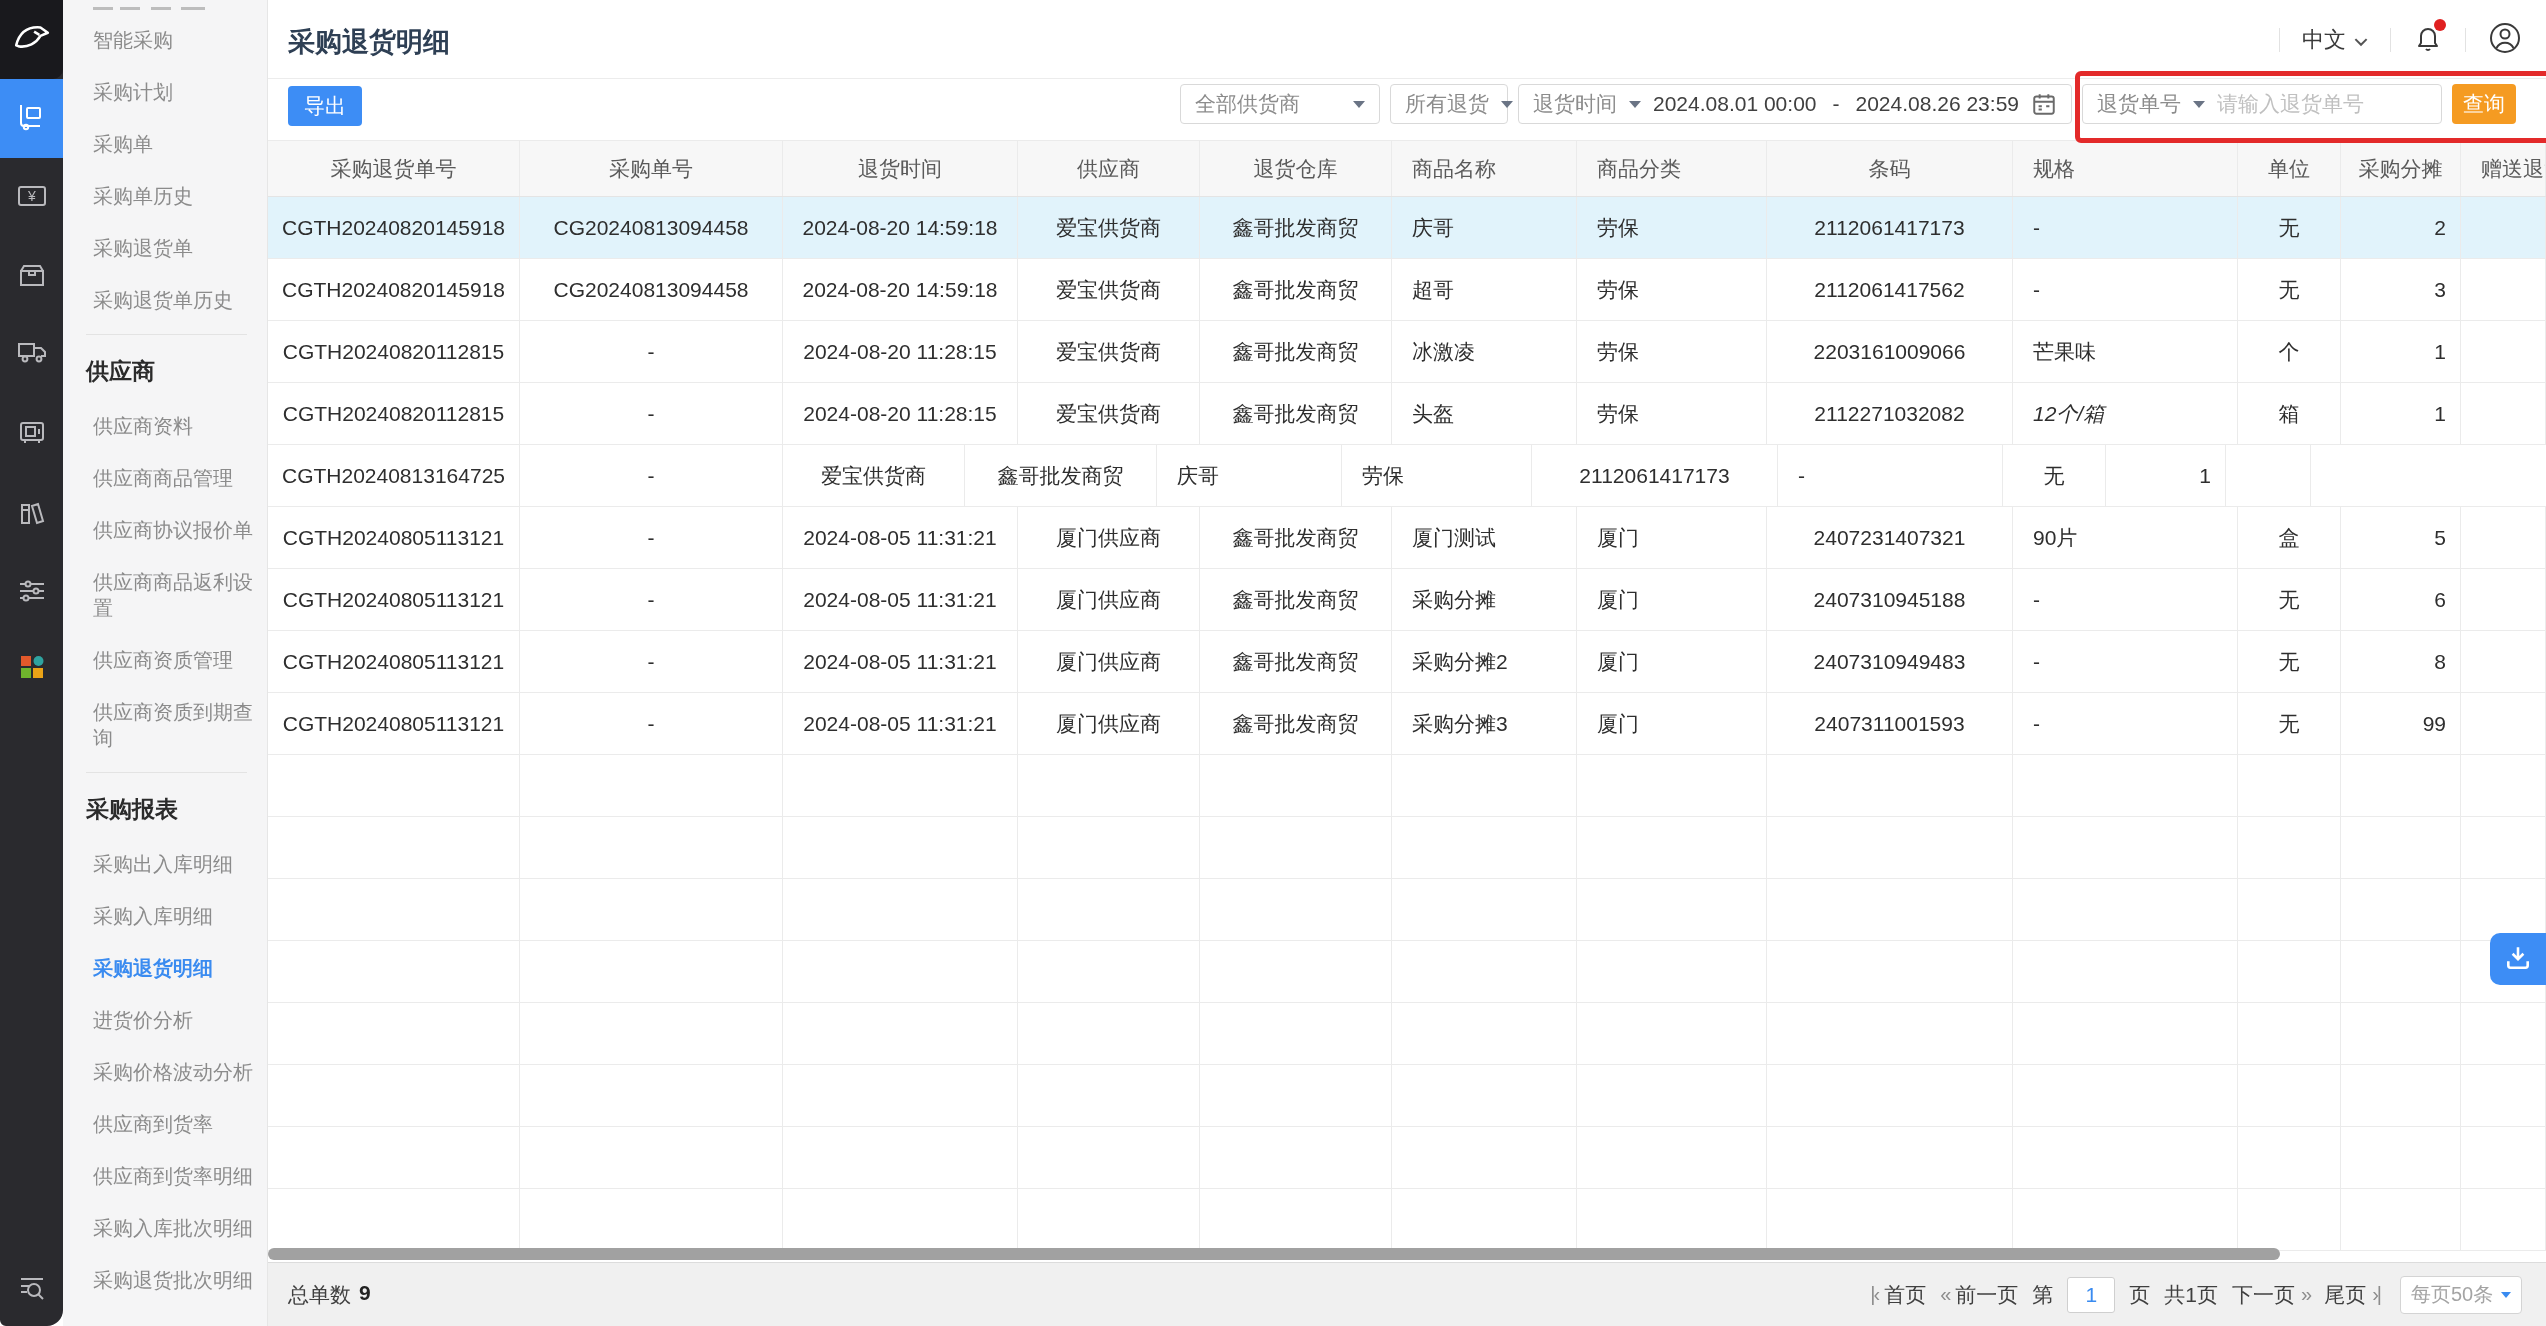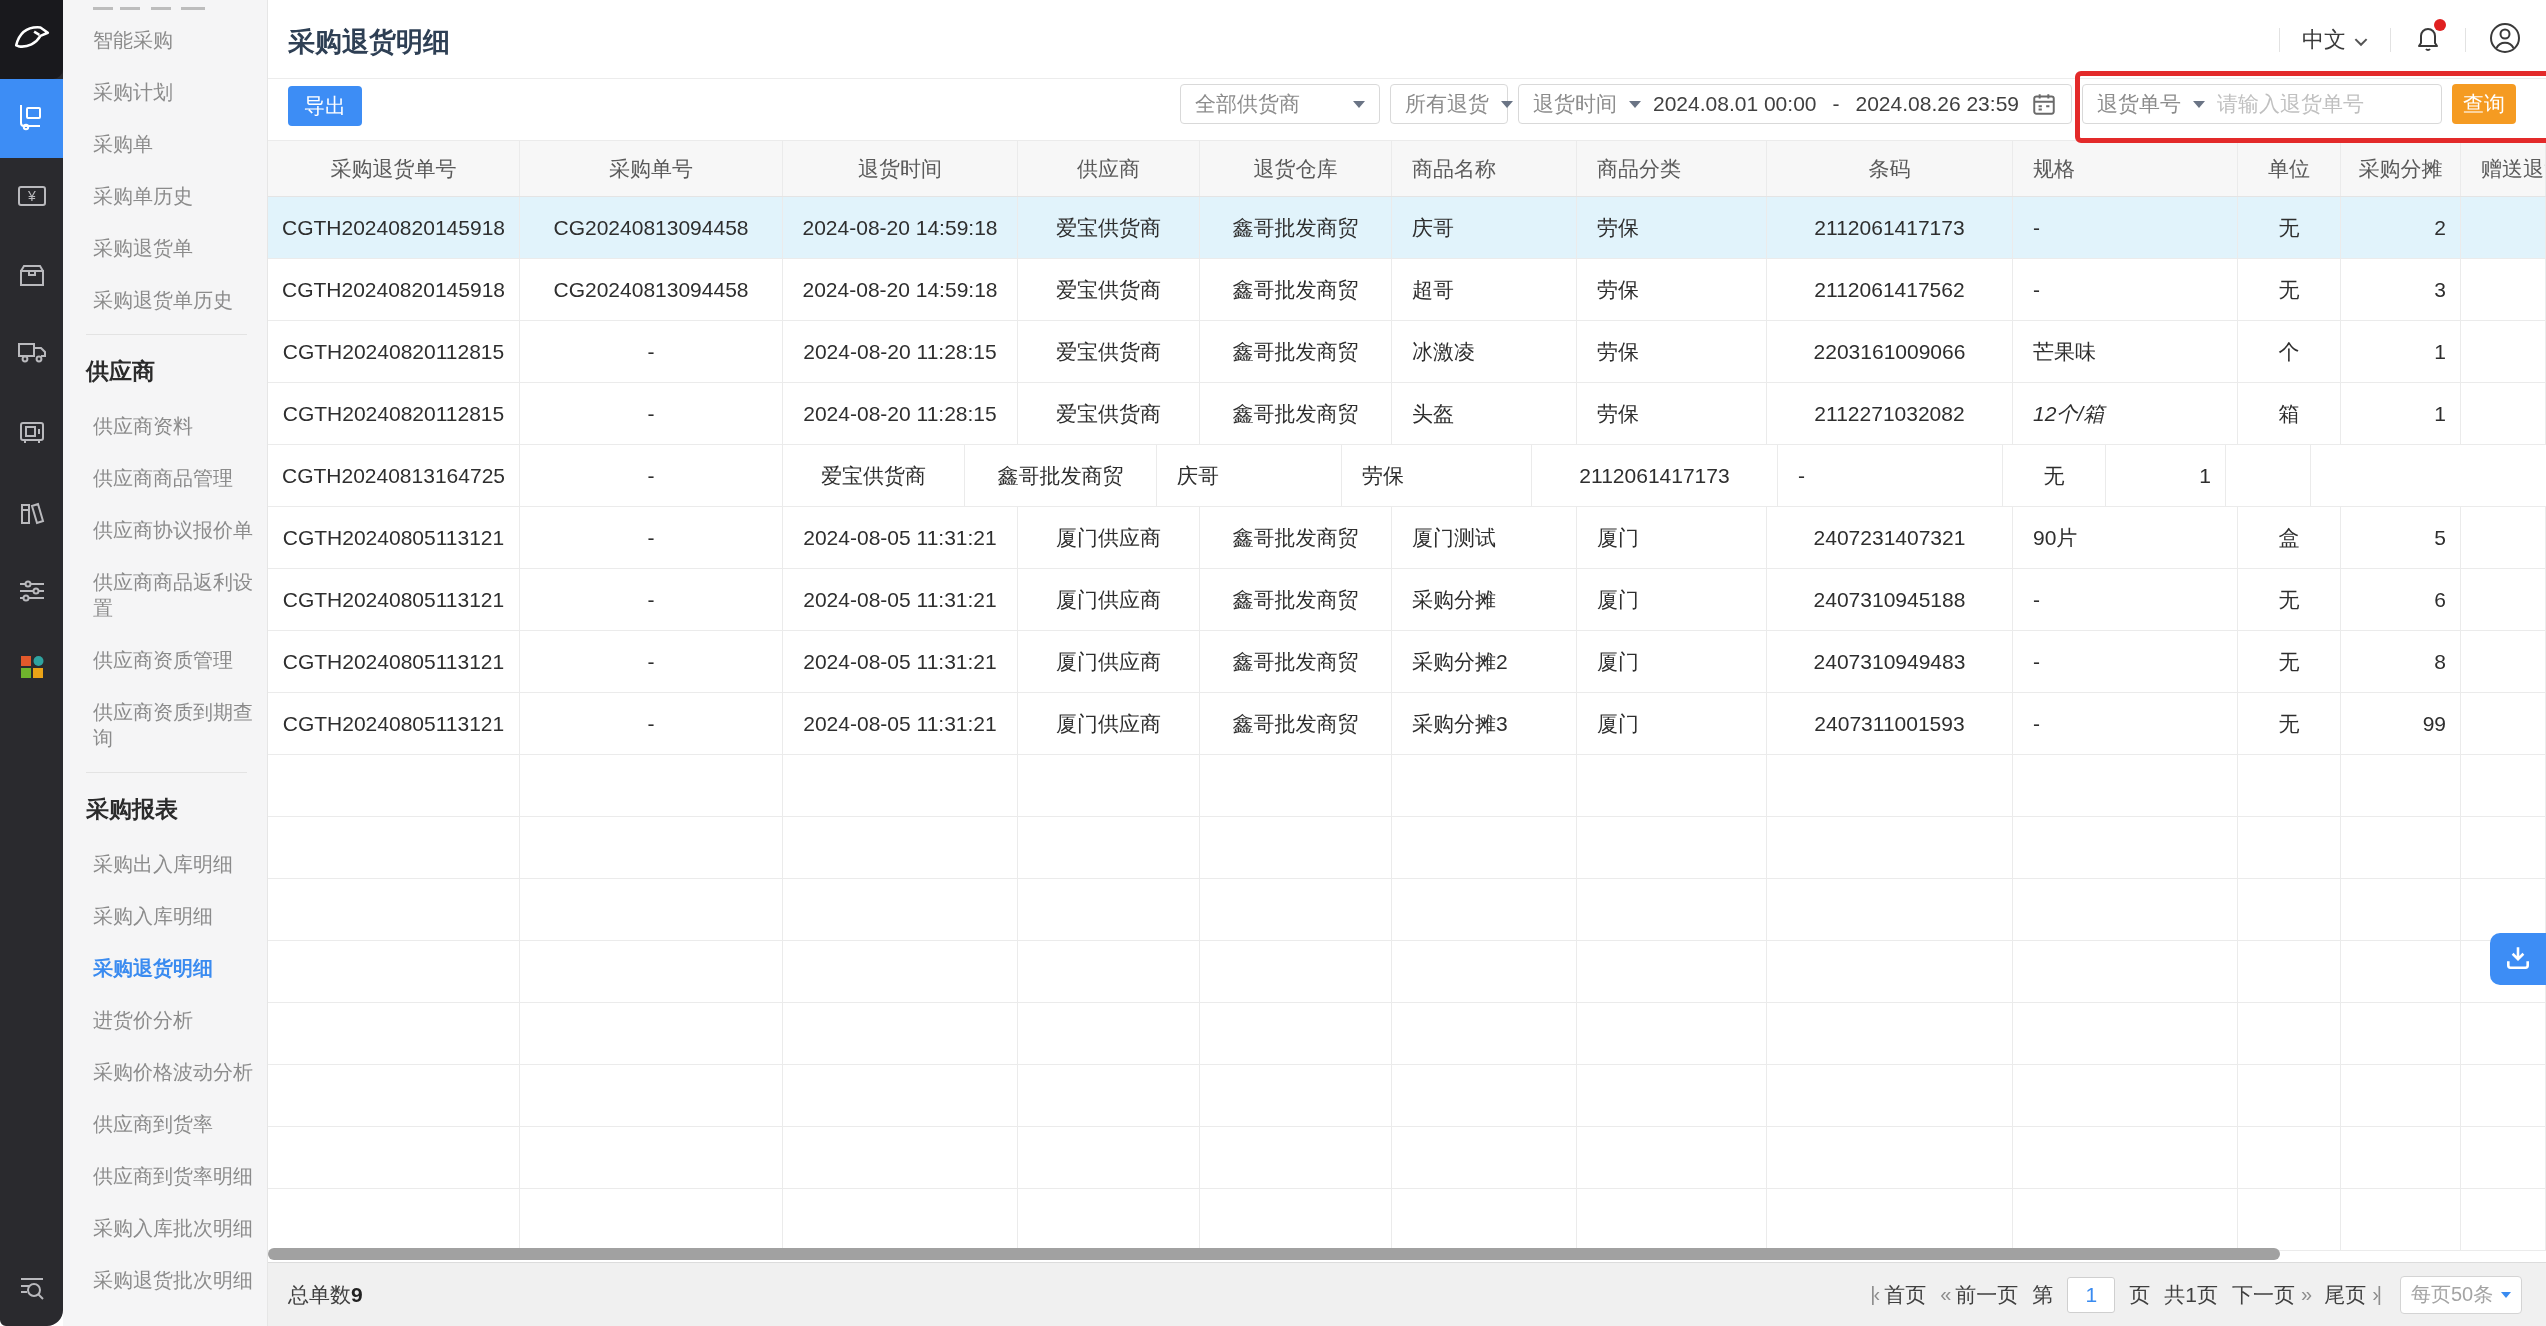--- a/index.html
+++ b/index.html
@@ -64,21 +64,21 @@
 
   
   .float-dl{position:absolute;right:0;top:933px;width:56px;height:52px;background:#3d8df5;border-radius:10px 0 0 10px;display:flex;align-items:center;justify-content:center;cursor:pointer;z-index:8;}
 
   
   .hscroll{position:absolute;left:0;top:1248px;width:100%;height:12px;z-index:7;}
   .hscroll .thumb{position:absolute;left:0;top:0;height:12px;width:2012px;background:#a1a1a1;border-radius:6px;cursor:grab;}
 
   
   .footer{position:absolute;left:0;top:1262px;width:100%;height:64px;background:#f0f0f0;border-top:1px solid #dcdcdc;display:flex;align-items:center;justify-content:space-between;padding:0 24px 0 20px;z-index:6;}
-  .total{font-size:21px;color:#3f3f3f;display:flex;align-items:center;}
+  .total{font-size:21px;color:#3f3f3f;display:flex;gap:8px;align-items:flex-start;}
   .total b{font-weight:700;color:#222;}
   .pager{display:flex;align-items:center;gap:14px;font-size:21px;color:#3f3f3f;}
   .pg-link{cursor:pointer;display:flex;align-items:center;gap:6px;}
   .pg-edge{color:#8c8c8c;font-size:20px;letter-spacing:-2px;}
   .page-input{width:48px;height:36px;border:1px solid #cfcfcf;border-radius:3px;text-align:center;font-size:21px;color:#3a8bf0;background:#fff;outline:none;font-family:inherit;}
   .per-page{width:122px;height:38px;border:1px solid #d4d4d4;border-radius:4px;background:#fff;display:flex;align-items:center;justify-content:space-between;padding:0 10px;font-size:20px;color:#a4a4a4;cursor:pointer;margin-left:6px;}
   .per-page .caret{border-top-color:#3a8bf0;border-left-width:5px;border-right-width:5px;border-top-width:6px;margin-left:6px;}
 </style>
 </head>
 <body>

